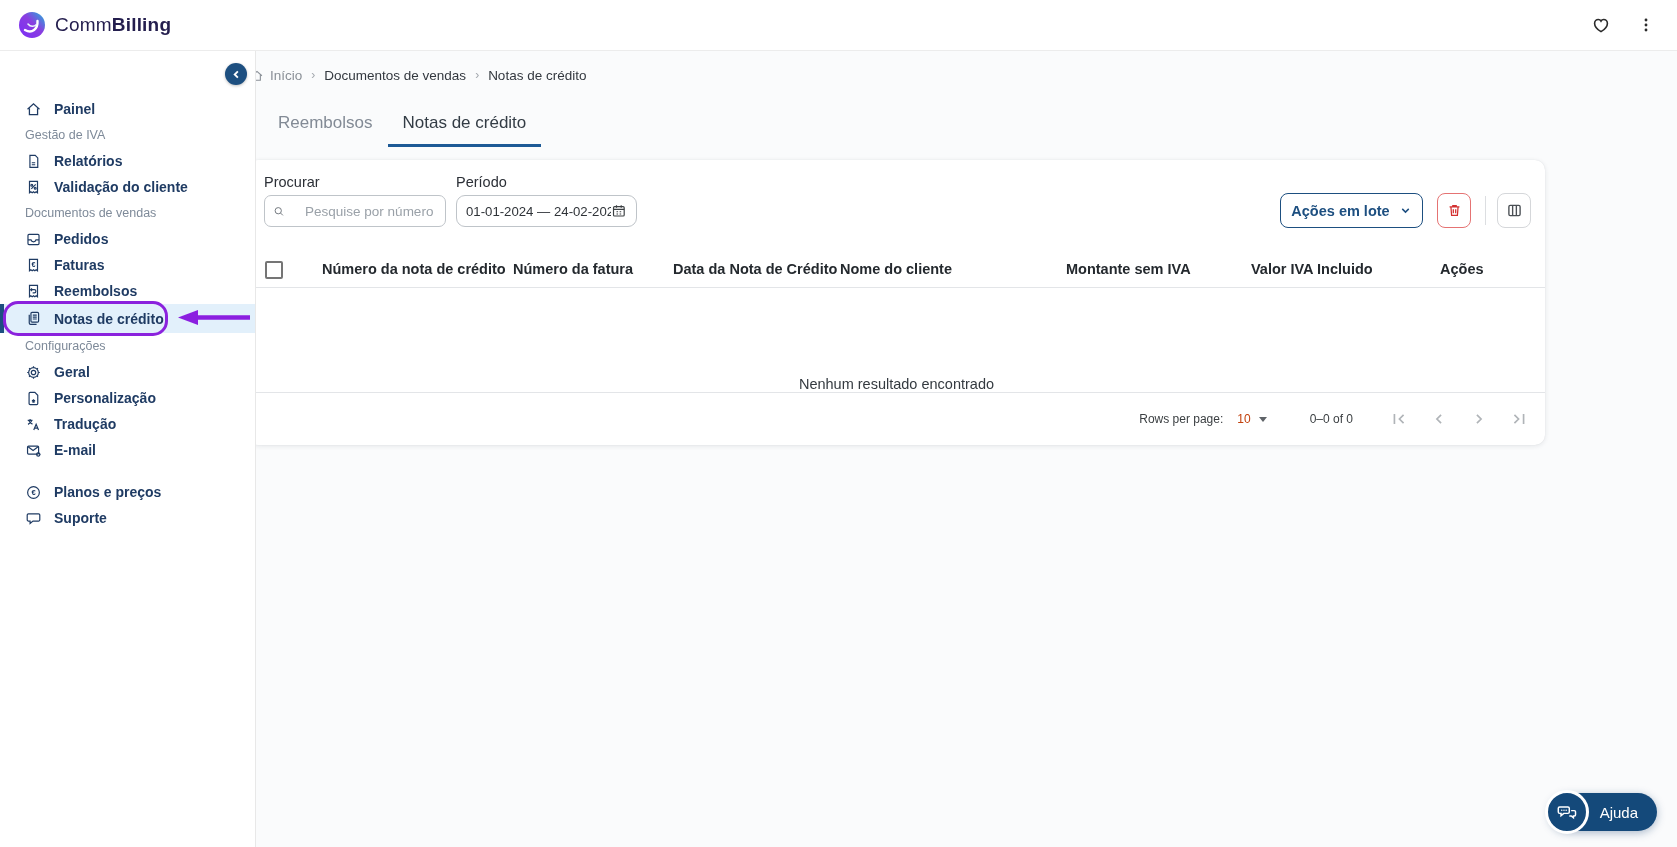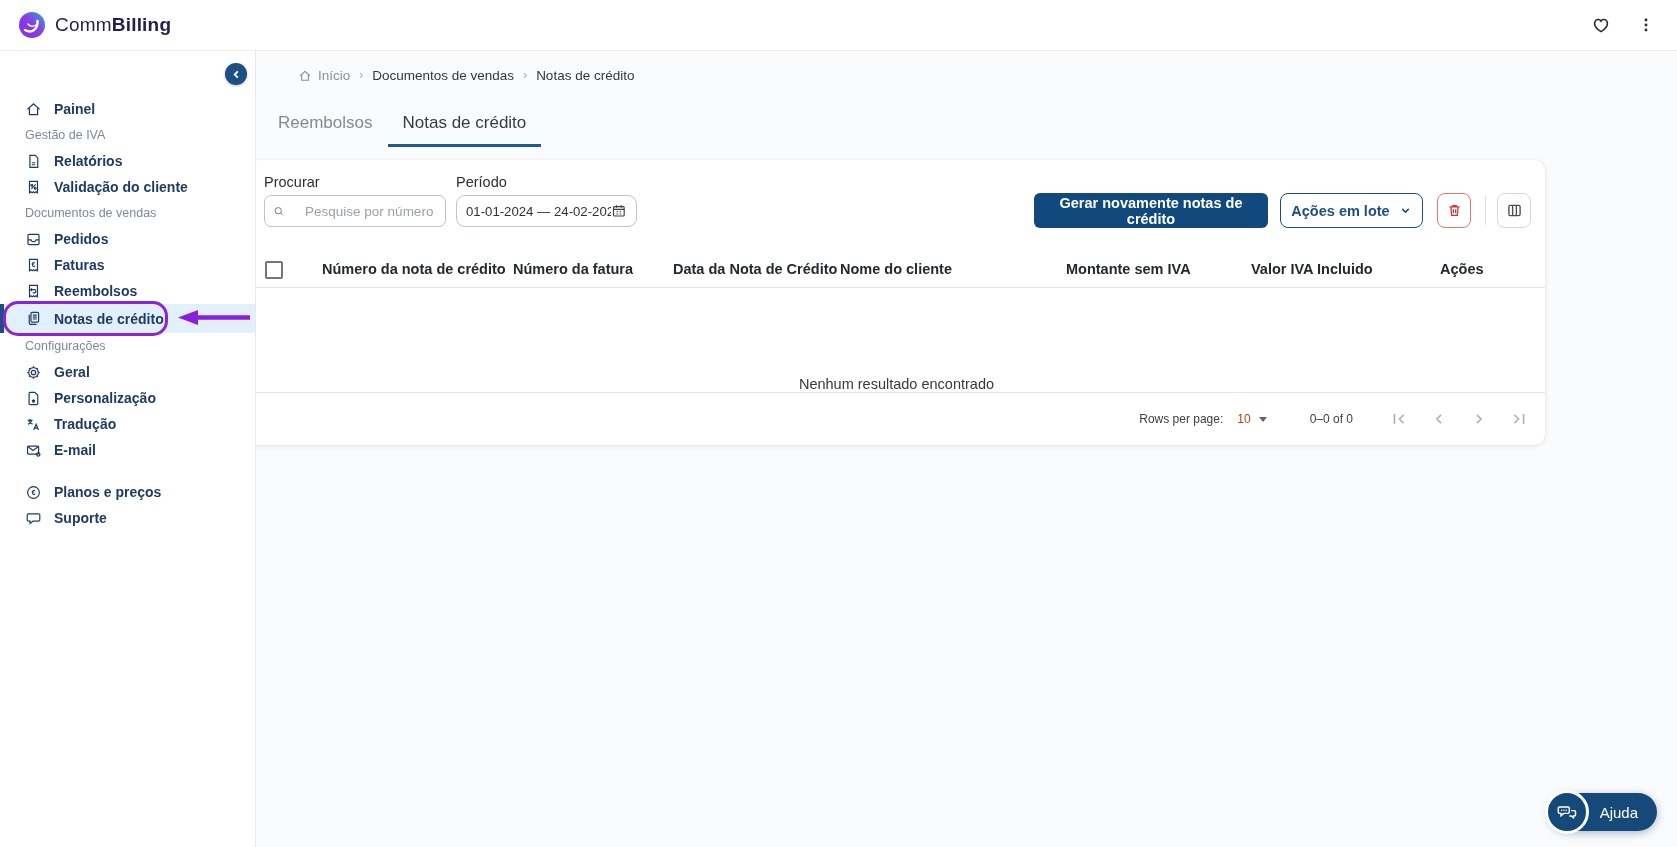--- a/index.html
+++ b/index.html
@@ -51,21 +51,21 @@
   .annotation-box {
     position:absolute; left:3px; top:-3px; width:165px; height:35px;
     border:3px solid #8b22dd; border-radius:15px; pointer-events:none; z-index:6;
   }
   .annotation-arrow { position:absolute; left:176px; top:50%; transform:translateY(-50%); z-index:6; pointer-events:none; }
   .nav-gap { height:16px; }
   
   .main { position:absolute; top:51px; left:227px; right:0; bottom:0; background:#fafbfc; }
   .breadcrumb {
     display:flex; gap:9px;
-    padding:17px 8px 0 23px; font-size:13.5px;margin-left:48px;
+    padding:17px 8px 0 23px; font-size:13.5px;
   }
   .bc-home-wrap { display:flex; align-items:center; gap:6px; color:#8a9097; }
   .bc-sep { color:#a2a7ad; font-size:12px; }
   .bc-item { color:#33383f; font-weight:500; cursor:pointer; }
   .bc-muted { color:#8a9097; cursor:pointer; }
   .tabs { display:flex; margin:24px 0 0 36px; gap:0; }
   .tab {
     padding:6px 15px 11px 15px; font-size:17px; color:#828a95; cursor:pointer;
     border-bottom:3px solid transparent;
   }
@@ -369,21 +369,20 @@
     </div>
 
     <div class="period-box">
       <span class="period-value">01-01-2024 — 24-02-202</span>
       <svg width="16" height="16" viewBox="0 0 20 20" fill="none" stroke="#3c4043" stroke-width="1.5">
           <rect x="3.2" y="4.4" width="13.6" height="12" rx="1.4"></rect>
           <path d="M3.2 8h13.6M7 2.8v3M13 2.8v3M7 11h2M11 11h2M7 13.8h2M11 13.8h2"></path>
         </svg>
     </div>
 
-    <button class="btn-primary">Gerar novamente notas de crédito</button>
 
     <button class="btn-outline">
       <span>Ações em lote</span>
       <svg width="13" height="13" viewBox="0 0 20 20" fill="none" stroke="currentColor" stroke-width="2.2">
           <path d="m5 7.5 5 5 5-5"></path>
         </svg>
     </button>
 
     <button class="btn-trash">
       <svg width="17" height="17" viewBox="0 0 20 20" fill="none" stroke="currentColor" stroke-width="1.5">

